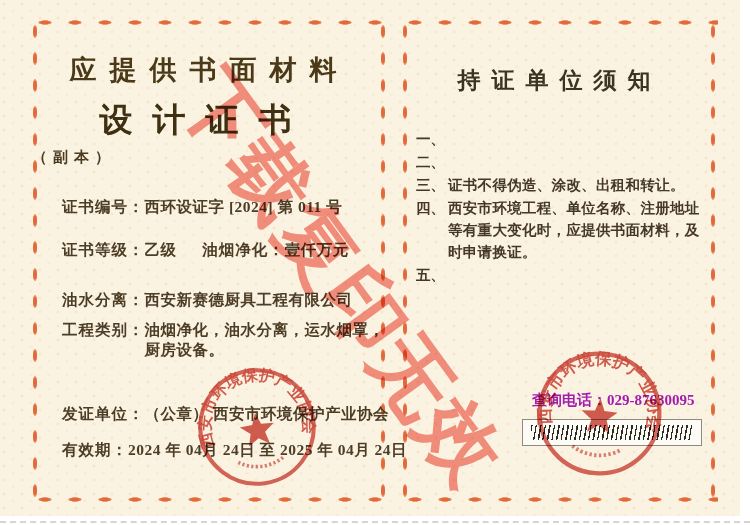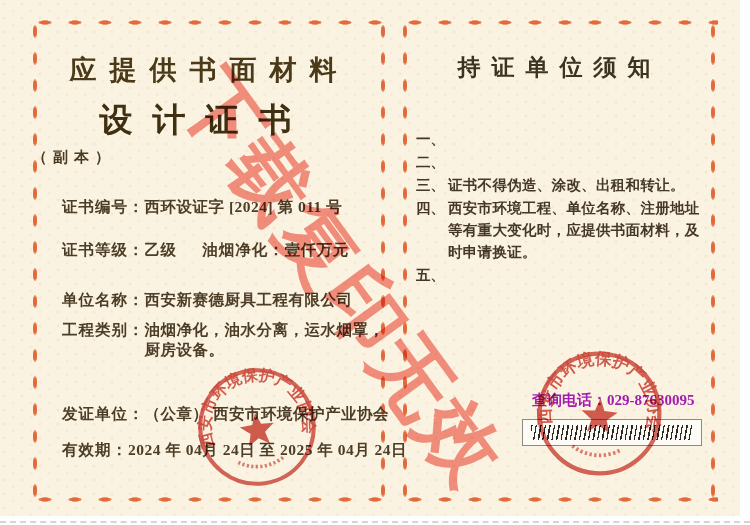--- a/index.html
+++ b/index.html
@@ -48,21 +48,21 @@
   .field .val{letter-spacing:0.5px;}
   .field .val.wrap{display:inline-block;white-space:normal;width:246px;vertical-align:top;line-height:20px;}
   #f-certno{top:197px;}
   #f-grade{top:240px;}
   #f-company{top:290px;}
   #f-category{top:320px;}
   #f-issuer{top:404px;}
   #f-validity{top:440px;}
 
   
-  #r-title{position:absolute;left:402px;top:52px;width:315px;text-align:center;
+  #r-title{position:absolute;left:402px;top:65px;width:315px;text-align:center;
     font-size:23px;font-weight:bold;letter-spacing:11px;color:#3d3420;font-family:"Liberation Sans","DejaVu Sans",sans-serif;}
   #notices{position:absolute;left:416px;top:128px;width:296px;}
   .notice{display:flex;font-size:14.5px;line-height:22px;font-weight:700;color:#463828;margin-bottom:1px;}
   .notice .num{flex:0 0 32px;}
   .notice .txt{flex:1;letter-spacing:0.3px;}
   #phone{position:absolute;left:532px;top:391px;font-size:15px;font-weight:700;color:#a21caf;white-space:nowrap;}
   #barcode{
     position:absolute;left:522px;top:419px;width:180px;height:27px;
     background:#fcfbf6;border:1px solid #8d8a80;box-sizing:border-box;
   }
@@ -109,21 +109,21 @@
 
   <div class="field" id="f-certno">
     <span class="lbl">证书编号：</span><span class="val">西环设证字 [2024] 第 011 号</span>
   </div>
   <div class="field" id="f-grade">
     <span class="lbl">证书等级：</span><span class="val">乙级</span>
     <span style="display:inline-block;width:18px;"></span>
     <span class="lbl">油烟净化：</span><span class="val">壹仟万元</span>
   </div>
   <div class="field" id="f-company">
-    <span class="lbl">单位名称：</span><span class="val">西安新赛德厨具工程有限公司</span>
+    <span class="lbl">油水分离：</span><span class="val">西安新赛德厨具工程有限公司</span>
   </div>
   <div class="field" id="f-category">
     <span class="lbl" style="vertical-align:top;">工程类别：</span><span class="val wrap">油烟净化，油水分离，运水烟罩，厨房设备。</span>
   </div>
   <div class="field" id="f-issuer">
     <span class="lbl">发证单位：</span><span class="val">（公章） 西安市环境保护产业协会</span>
   </div>
   <div class="field" id="f-validity">
     <span class="lbl">有效期：</span><span class="val">2024 年 04月 24日 至 2025 年 04月 24日</span>
   </div>

